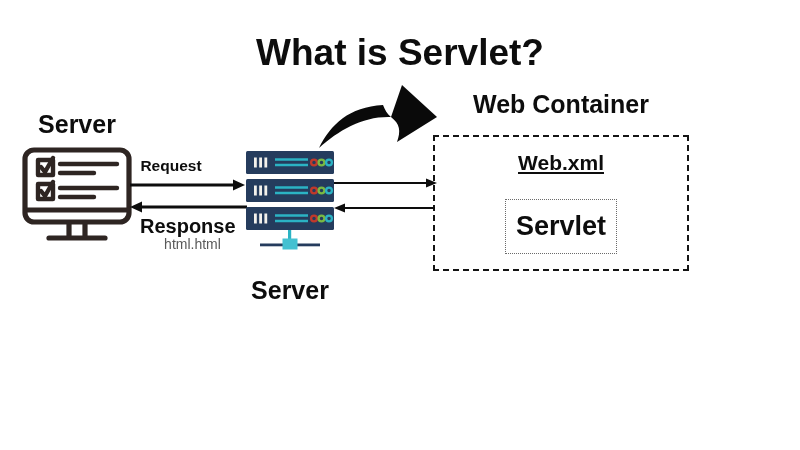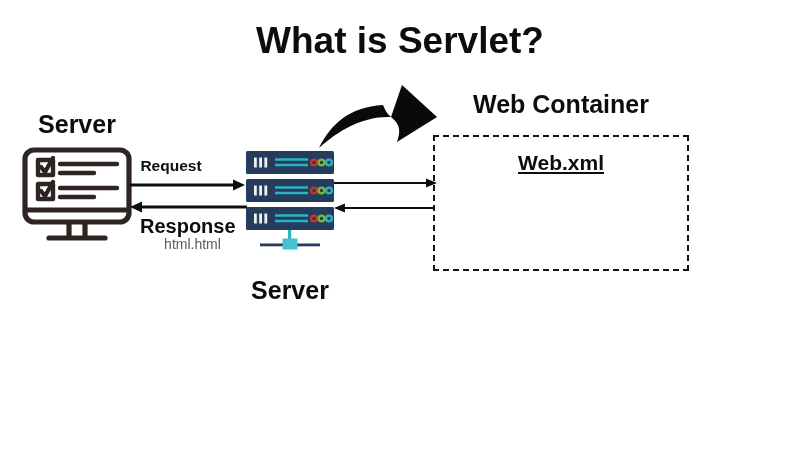--- a/index.html
+++ b/index.html
@@ -1,19 +1,19 @@
 <!DOCTYPE html>
 <html style="--text: #0d0d0d; --muted-text: #595959; --icon-stroke: #2e2522; --server-body: #253c5d; --server-accent: #2bb3c4; --dot-red: #c0392b; --dot-green: #79b943; --dot-cyan: #2bb3c4; --stand-square: #45c1d1;"><head>
 <meta charset="utf-8">
 <style>
   html,body{margin:0;padding:0;}
   body{font-family:"Liberation Sans", sans-serif; background:#ffffff;}
   .canvas{position:relative;width:800px;height:450px;background:#ffffff;overflow:hidden;}
 
-  .title{position:absolute;left:0;right:0;top:20px;margin:0;text-align:center;
+  .title{position:absolute;left:0;right:0;top:20px;margin:12px;text-align:center;
          font-size:37px;font-weight:bold;color:var(--text);letter-spacing:0px;}
 
   .client-label{position:absolute;left:22px;top:110px;width:110px;text-align:center;
          font-size:25px;font-weight:bold;color:var(--text);}
   .monitor{position:absolute;left:22px;top:147px;width:110px;height:100px;}
 
   .request-label{position:absolute;left:116px;top:157px;width:110px;text-align:center;
          font-size:15.5px;font-weight:bold;color:var(--text);}
   .request-arrow{position:absolute;left:130px;top:178px;width:115px;height:14px;}
   .response-arrow{position:absolute;left:130px;top:200px;width:117px;height:14px;}
@@ -123,20 +123,23 @@
   <div class="server-label">Server</div>
 
   <svg class="curved-arrow" viewBox="0 0 142 70" aria-hidden="true">
     <path class="swoosh" d="M16,68 C28,44 46,27 80,25 C82,30 84,34 88,37 C60,36 36,50 16,68 Z"></path>
     <path class="swoosh" d="M99,5 L134,37 L94,62 C98,51 97,44 88,37 Z"></path>
   </svg>
 
   <div class="wc-label">Web Container</div>
   <div class="wc-box">
     <div class="webxml-label">Web.xml</div>
+    <div class="servlet-box">
+      <span class="servlet-label">Servlet</span>
+    </div>
   </div>
 
   <svg class="to-container-arrow" viewBox="0 0 103 12" aria-hidden="true">
     <line x1="0" y1="6" x2="93" y2="6" class="arrow-line thin"></line>
     <polygon points="92,1.5 103,6 92,10.5" class="arrow-head"></polygon>
   </svg>
   <svg class="to-server-arrow" viewBox="0 0 101 12" aria-hidden="true">
     <line x1="101" y1="6" x2="10" y2="6" class="arrow-line thin"></line>
     <polygon points="11,1.5 0,6 11,10.5" class="arrow-head"></polygon>
   </svg>

